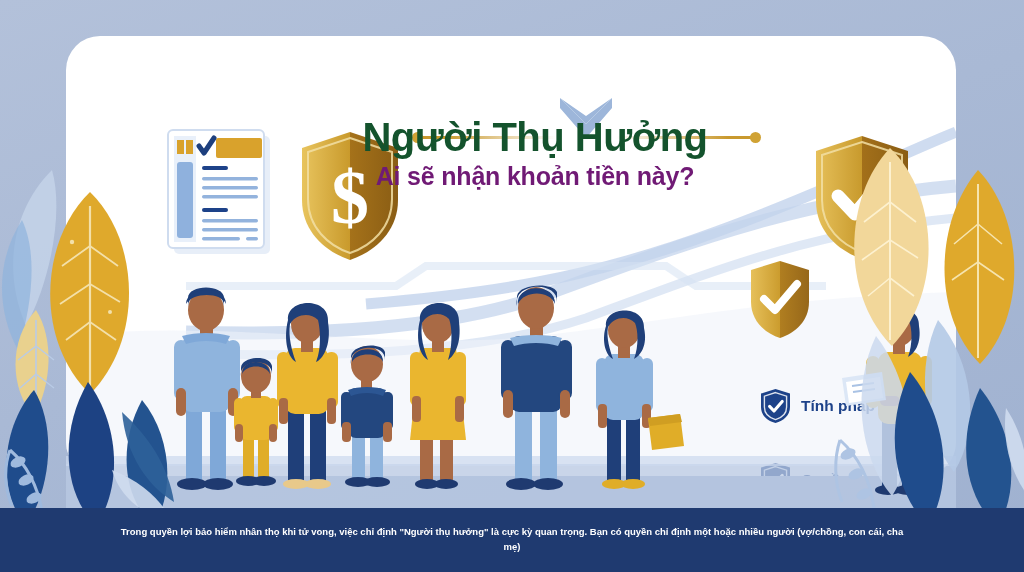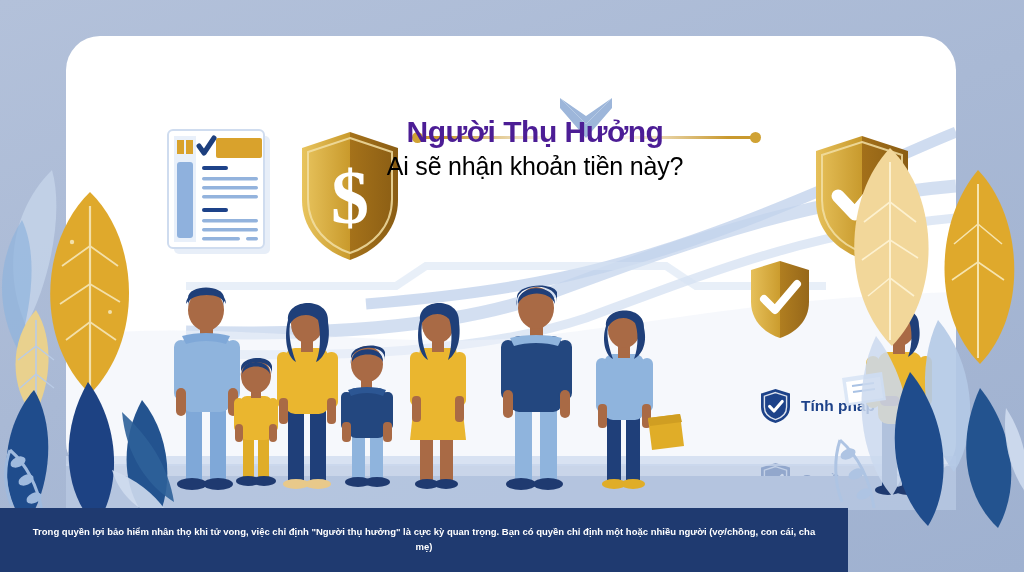--- a/index.html
+++ b/index.html
@@ -30,23 +30,23 @@
   .gold-rule.left{left:350px;width:140px;
     background:linear-gradient(90deg,#c9992e 0%,#c9992e 20%,rgba(205,160,48,0) 100%);}
   .gold-rule.right{left:550px;width:140px;
     background:linear-gradient(90deg,rgba(205,160,48,0) 0%,#c9992e 80%,#c9992e 100%);}
   .gold-dot{position:absolute;width:11px;height:11px;border-radius:50%;
     background:#d0a234;top:96px;}
   .gold-dot.l{left:346px;} .gold-dot.r{left:684px;}
 
   
   .title-wrap{position:absolute;left:330px;top:116px;width:410px;text-align:center;}
-  .title{font-size:30px;font-weight:bold;color:#4c1d95;letter-spacing:-0.5px;
+  .title{font-size:40px;font-weight:bold;color:#14532d;letter-spacing:-0.5px;
     line-height:1.05;white-space:nowrap;margin:0;}
-  .subtitle{font-size:25px;font-weight:normal;color:#000000;margin:4px 0 0 0;
+  .subtitle{font-size:25px;font-weight:bold;color:#701a75;margin:4px 0 0 0;
     white-space:nowrap;letter-spacing:-0.2px;}
 
   
   .doc-icon{position:absolute;left:92px;top:86px;width:122px;height:142px;}
   .shield-dollar{position:absolute;left:228px;top:92px;width:112px;height:136px;}
   .shield-check-big{position:absolute;left:742px;top:96px;width:108px;height:130px;}
   .shield-check-sm{position:absolute;left:680px;top:222px;width:68px;height:82px;}
 
   
   .badges{position:absolute;left:694px;top:352px;width:200px;}
@@ -55,21 +55,21 @@
   .badge-label{font-size:15.5px;font-weight:bold;color:#1d4289;white-space:nowrap;}
 
   
   .scene{position:absolute;left:0;top:228px;width:1024px;height:292px;}
 
   
   .foliage-l{position:absolute;left:-8px;top:150px;width:210px;height:380px;}
   .foliage-r{position:absolute;left:830px;top:140px;width:205px;height:390px;}
 
   
-  .banner{position:absolute;left:0;top:508px;width:848px;height:64px;
+  .banner{position:absolute;left:0;top:508px;width:1024px;height:64px;
     background:#1f3a70;display:flex;align-items:center;justify-content:center;}
   .banner-text{color:#ffffff;font-size:9.5px;line-height:1.55;text-align:center;
     max-width:800px;font-weight:bold;padding:0 20px;}
   .banner-text .ln{display:block;}
 </style>
 </head>
 <body>
 
 <div id="stage">
 

